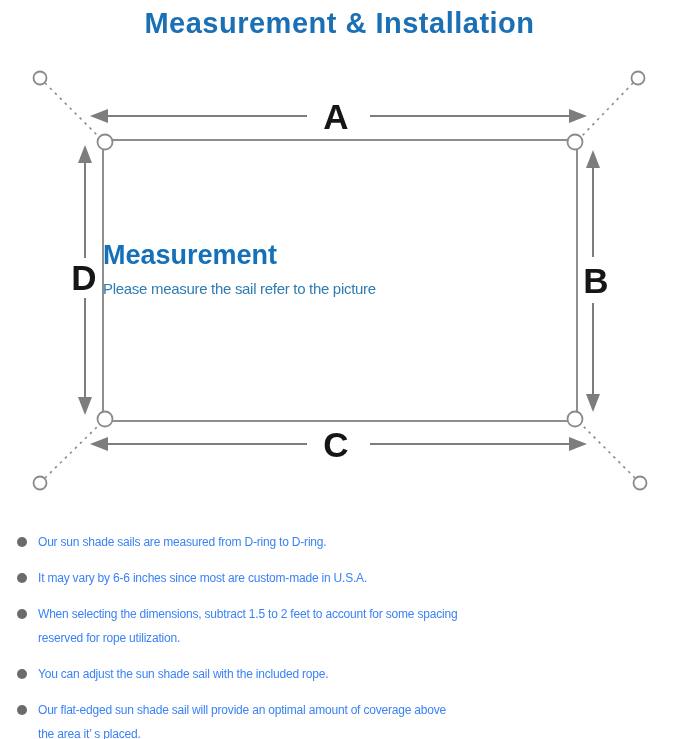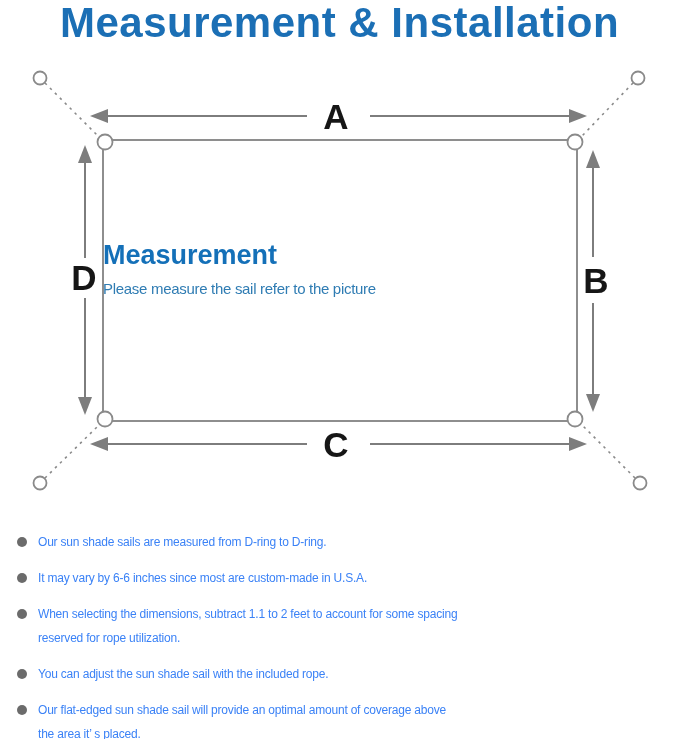--- a/index.html
+++ b/index.html
@@ -4,21 +4,21 @@
 <style>
   html,body { margin:0; padding:0; background:#ffffff; }
   .page {
     position:relative; width:679px; height:739px;
     background:#ffffff; overflow:hidden;
     font-family:"Liberation Sans", sans-serif;
   }
   .page-title {
     position:absolute; top:0; left:0; width:679px; height:46px;
     line-height:46px; text-align:center;
-    font-size:42px; font-weight:bold; letter-spacing:0.5px;
+    font-size:29px; font-weight:bold; letter-spacing:0.5px;
     color:#1b6fb5;
   }
   .diagram { position:absolute; top:0; left:0; }
   .diagram text {
     font-family:"Liberation Sans", sans-serif;
     font-weight:bold; font-size:35px; fill:#161616;
   }
   .center-text {
     position:absolute; left:103px; top:240px; width:474px;
     text-align:left; pointer-events:none;
@@ -115,21 +115,21 @@
     <div class="bullet-item">
       <span class="bullet-dot"></span>
       <span class="bullet-text">Our sun shade sails are measured from D-ring to D-ring.</span>
     </div>
     <div class="bullet-item">
       <span class="bullet-dot"></span>
       <span class="bullet-text">It may vary by 6-6 inches since most are custom-made in U.S.A.</span>
     </div>
     <div class="bullet-item">
       <span class="bullet-dot"></span>
-      <span class="bullet-text">When selecting the dimensions, subtract 1.1 to 2 feet to account for some spacing
+      <span class="bullet-text">When selecting the dimensions, subtract 1.5 to 2 feet to account for some spacing
 reserved for rope utilization.</span>
     </div>
     <div class="bullet-item">
       <span class="bullet-dot"></span>
       <span class="bullet-text">You can adjust the sun shade sail with the included rope.</span>
     </div>
     <div class="bullet-item">
       <span class="bullet-dot"></span>
       <span class="bullet-text">Our flat-edged sun shade sail will provide an optimal amount of coverage above
 the area it’ s placed.</span>

